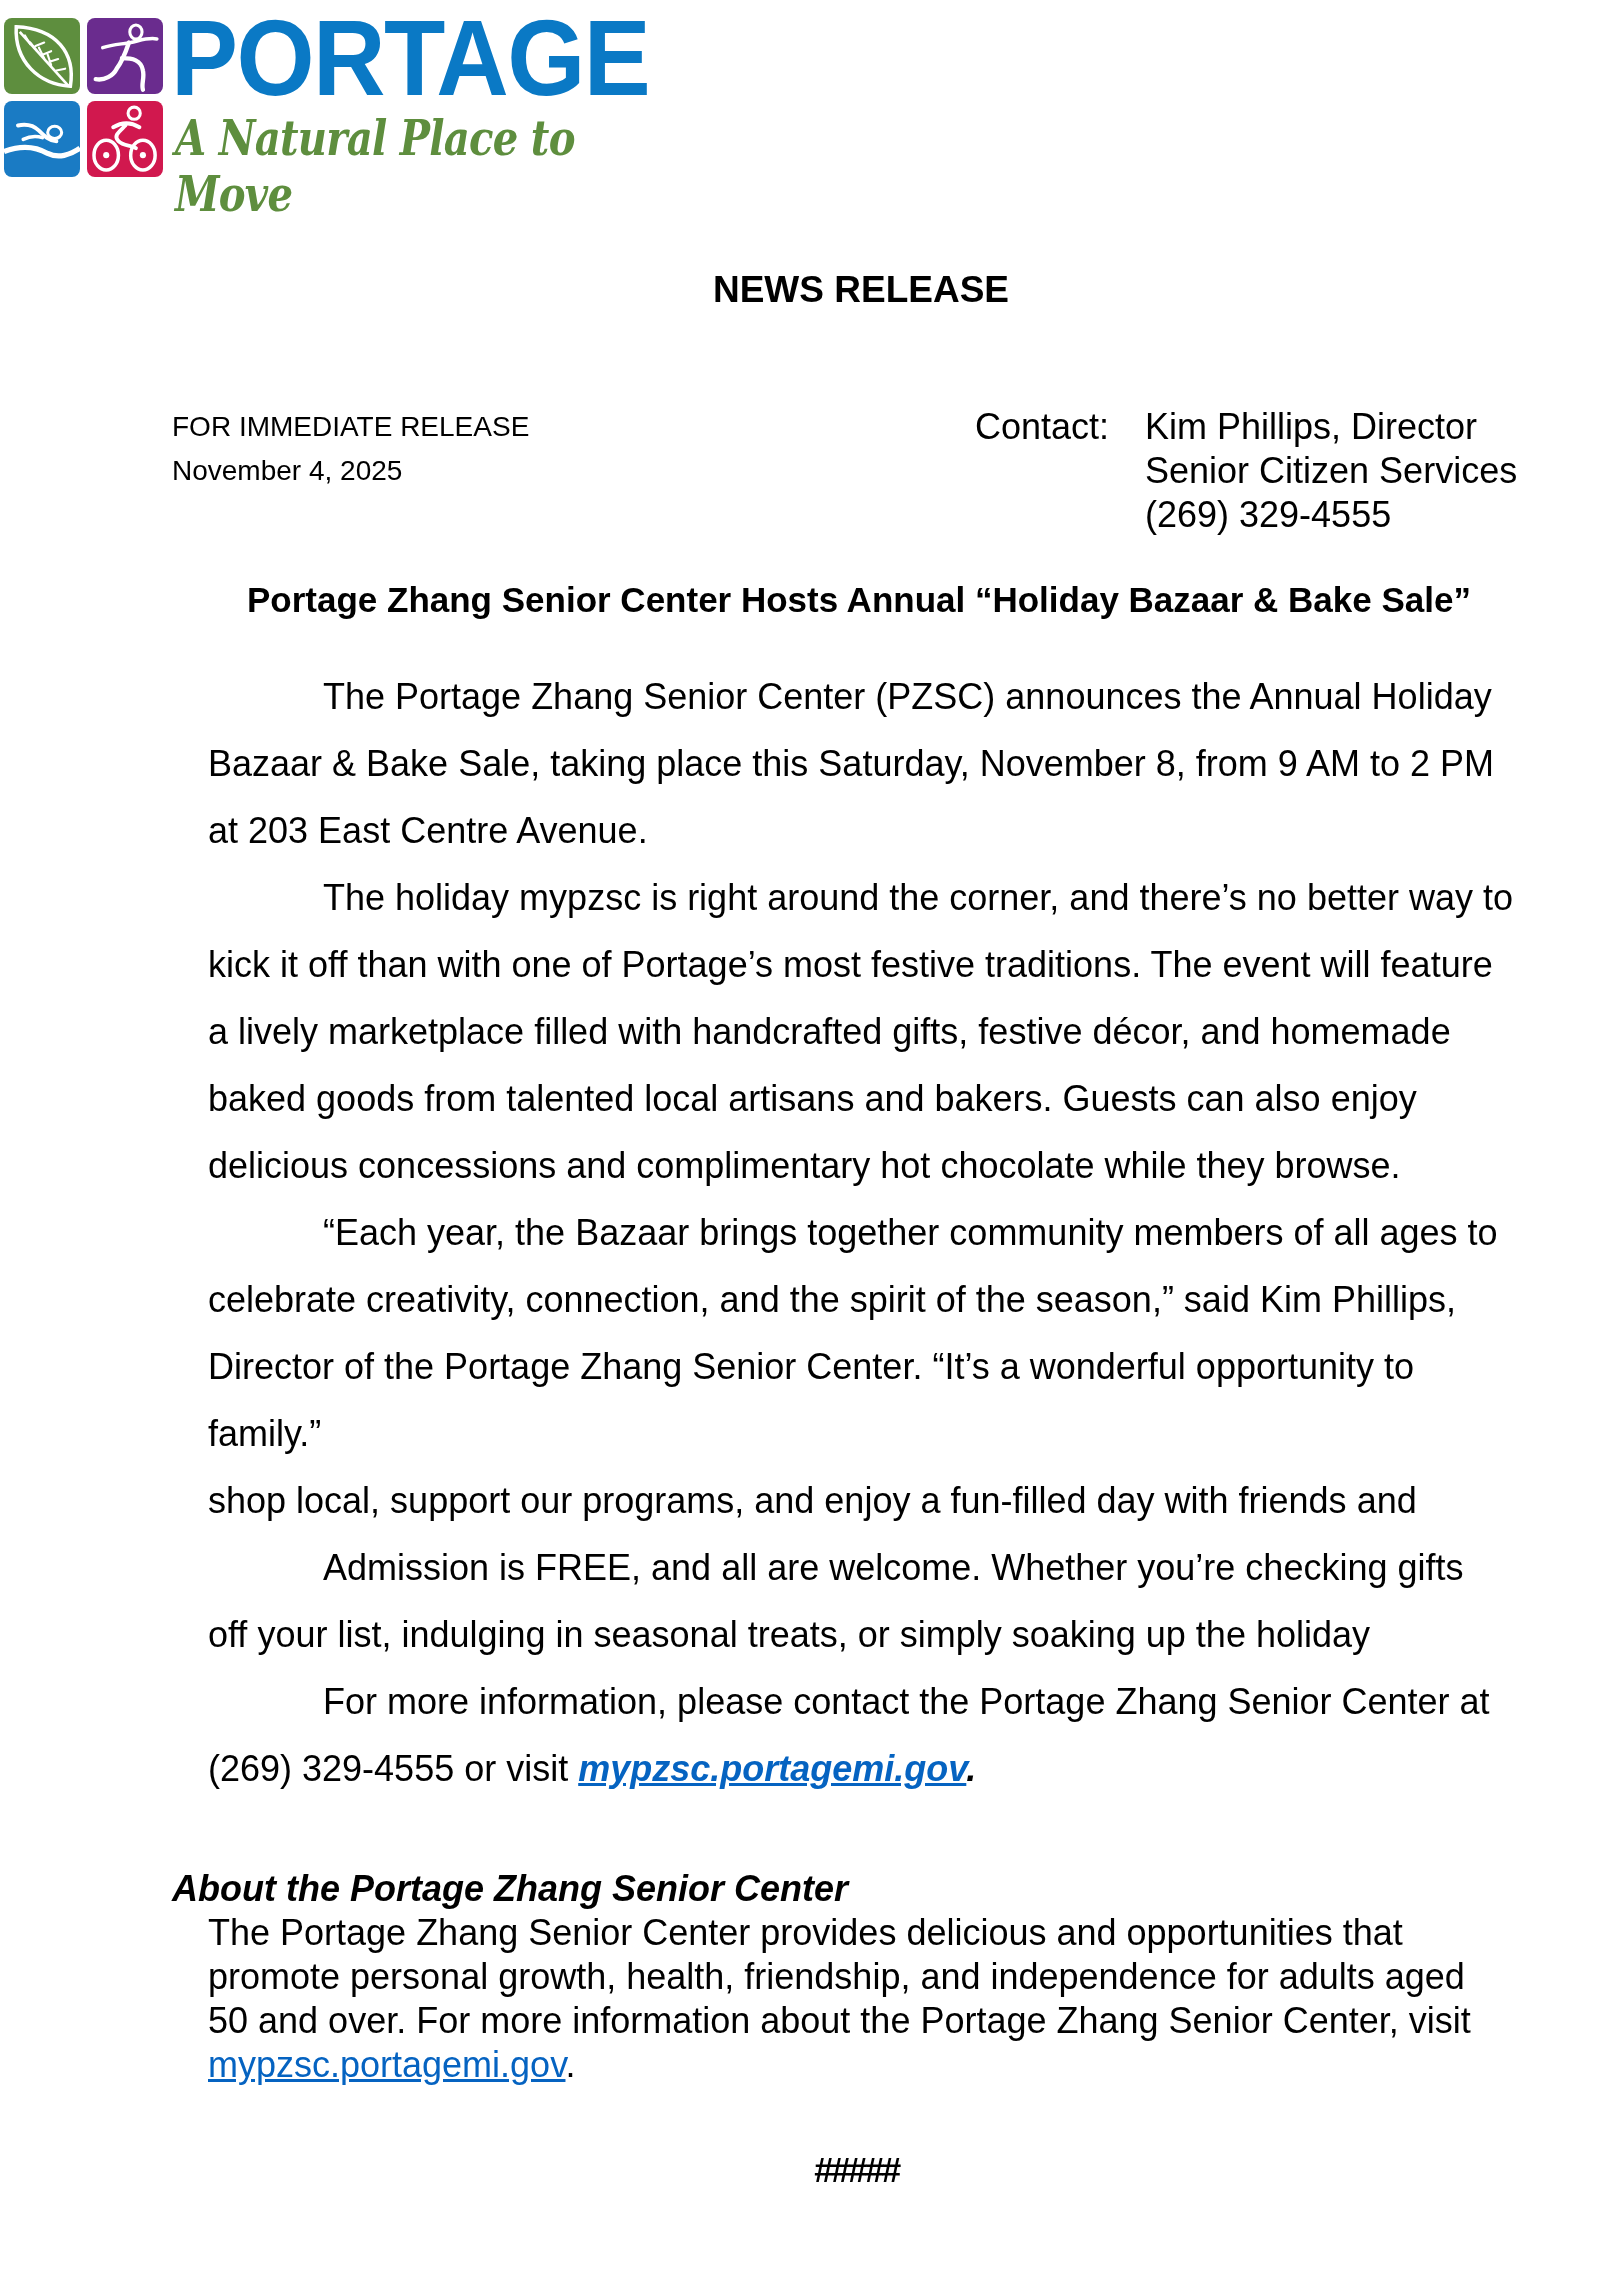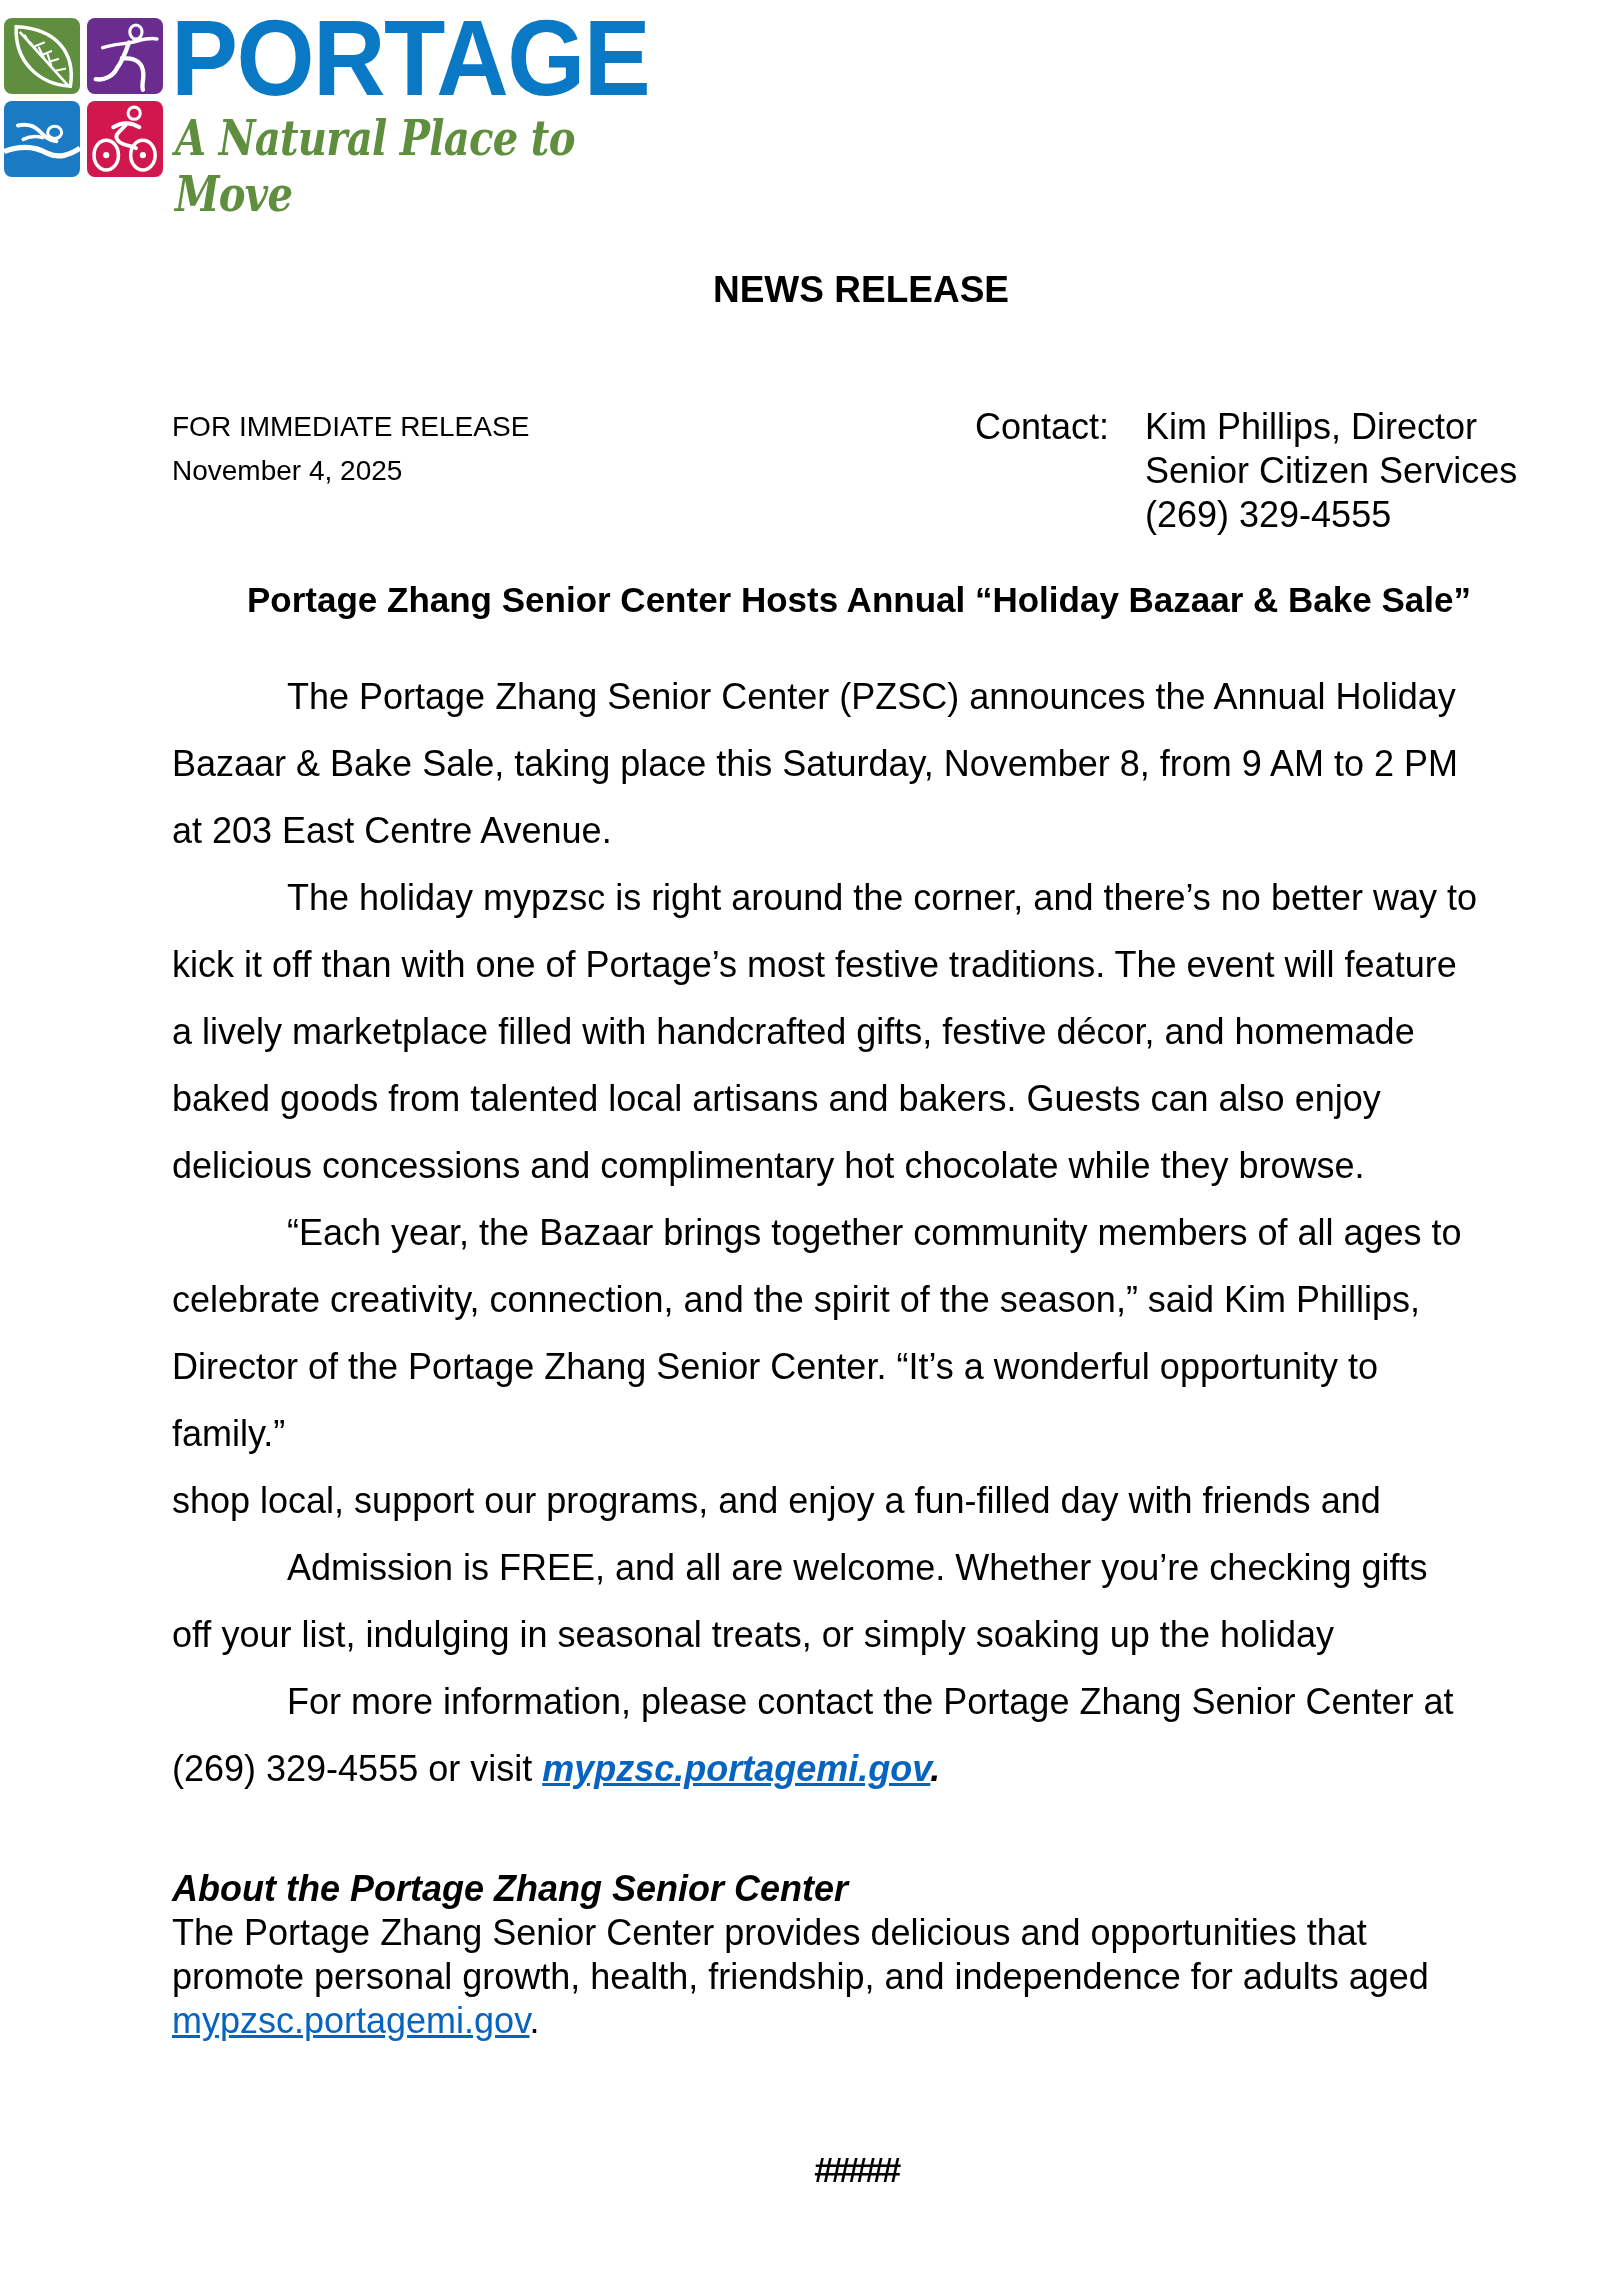--- a/index.html
+++ b/index.html
@@ -31,21 +31,21 @@
   .contact-block { position: absolute; left: 975px; top: 405px; font-size: 36px; line-height: 44px; }
   .contact-label { position: absolute; left: 0; top: 0; }
   .contact-lines { position: absolute; left: 170px; top: 0; white-space: nowrap; }
 
   .headline { position: absolute; left: 0; width: 1718px; top: 578px; text-align: center;
               font-size: 35px; font-weight: 700; line-height: 44px; white-space: nowrap; }
 
   
   .body { position: absolute; left: 172px; top: 663px; width: 1416px;
           font-size: 36px; line-height: 67px; }
-  .line { display: block; white-space: nowrap; }
+  .line { display: block; white-space: nowrap; margin-left: 36px; }
   .line.indent { padding-left: 115px; }
 
   .link-strong { color: #0563c1; font-weight: 700; font-style: italic; text-decoration: underline; }
   .trail-strong { font-weight: 700; font-style: italic; }
   .link { color: #0563c1; text-decoration: underline; }
 
   .about { position: absolute; left: 172px; top: 1867px; width: 1416px;
            font-size: 36px; line-height: 44px; }
   .about-title { font-weight: 700; font-style: italic; display: block; }
 
@@ -138,17 +138,18 @@
   <div>
     <span class="line indent">For more information, please contact the Portage Zhang Senior Center at</span>
     <span class="line"><span>(269) 329-4555 or visit </span><a class="link-strong" href="#">mypzsc.portagemi.gov</a><span class="trail-strong">.</span></span>
   </div>
 </div>
 
 <div class="about">
   <span class="about-title">About the Portage Zhang Senior Center</span>
   <span class="line">The Portage Zhang Senior Center provides delicious and opportunities that</span>
   <span class="line">promote personal growth, health, friendship, and independence for adults aged</span>
+  <span class="line">50 and over. For more information about the Portage Zhang Senior Center, visit</span>
   <span class="line"><a class="link" href="#">mypzsc.portagemi.gov</a><span>.</span></span>
 </div>
 
 <div class="end-mark">#####</div>
 
 
 </body></html>

